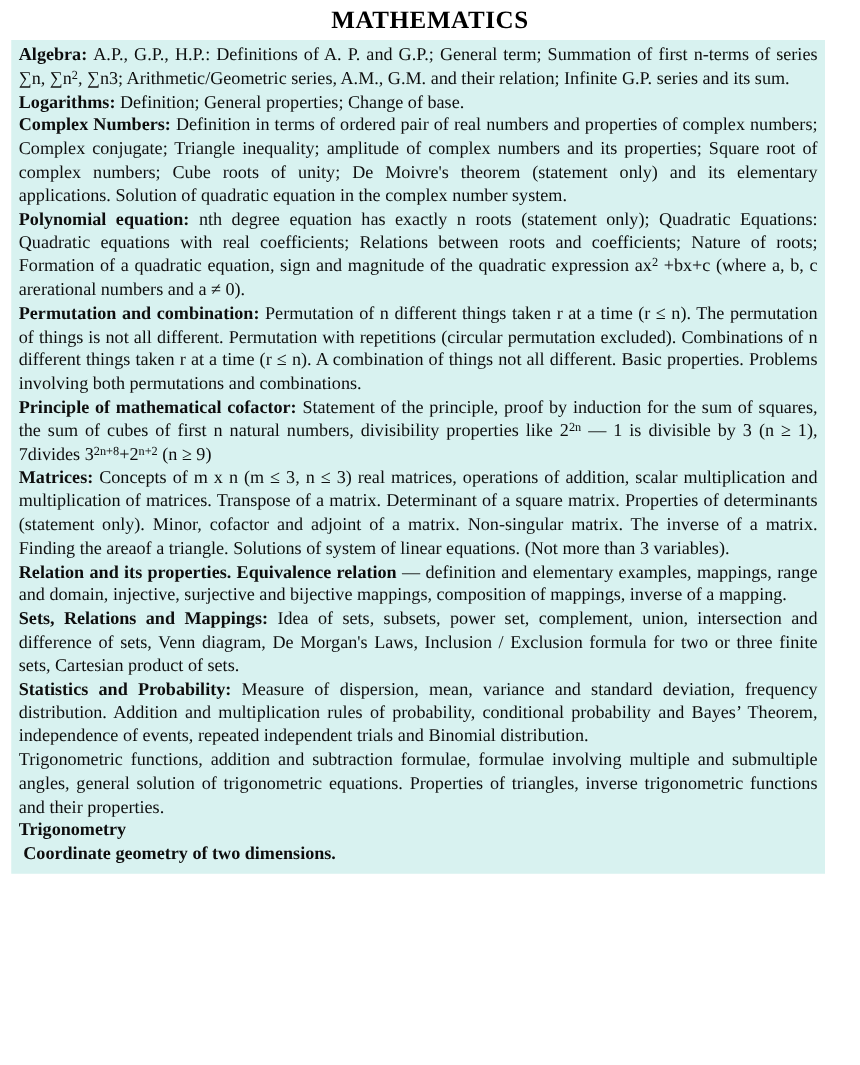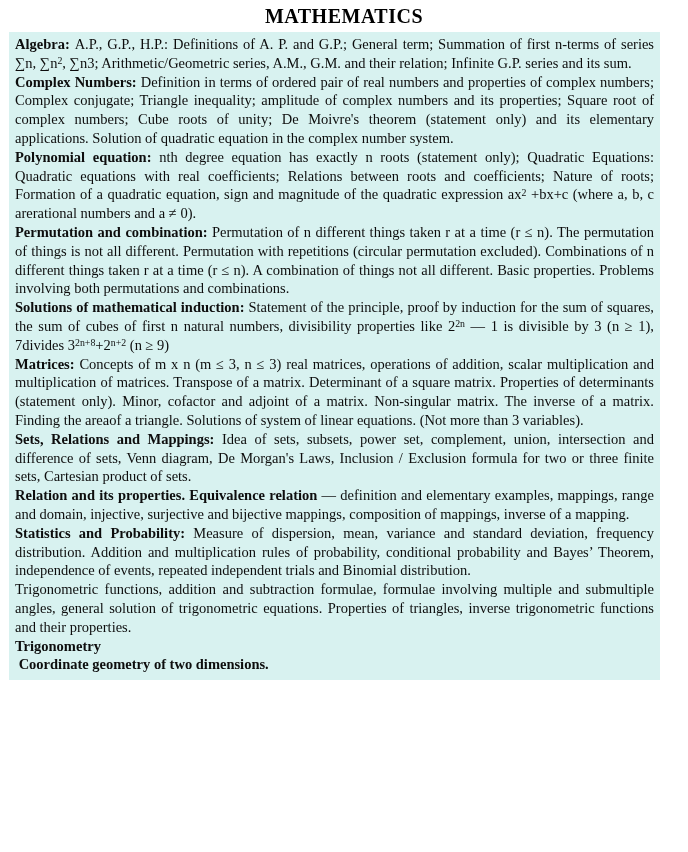--- a/index.html
+++ b/index.html
@@ -52,25 +52,26 @@
     vertical-align: baseline;
   }
 </style>
 </head>
 <body>
 
 <div class="page">
   <h1 class="doc-title">MATHEMATICS</h1>
   <div class="content">
       <p class="para"><b>Algebra: </b><span>A.P., G.P., H.P.: Definitions of A. P. and G.P.; General term; Summation of first n-terms of series ∑n, ∑n</span><sup>2</sup><span>, ∑n3; Arithmetic/Geometric series, A.M., G.M. and their relation; Infinite G.P. series and its sum.</span></p>
+      <p class="para"><b>Logarithms: </b><span>Definition; General properties; Change of base.</span></p>
       <p class="para"><b>Complex Numbers: </b><span>Definition in terms of ordered pair of real numbers and properties of complex numbers; Complex conjugate; Triangle inequality; amplitude of complex numbers and its properties; Square root of complex numbers; Cube roots of unity; De Moivre's theorem (statement only) and its elementary applications. Solution of quadratic equation in the complex number system.</span></p>
       <p class="para"><b>Polynomial equation: </b><span>nth degree equation has exactly n roots (statement only); Quadratic Equations: Quadratic equations with real coefficients; Relations between roots and coefficients; Nature of roots; Formation of a quadratic equation, sign and magnitude of the quadratic expression ax</span><sup>2</sup><span> +bx+c (where a, b, c arerational numbers and a ≠ 0).</span></p>
       <p class="para"><b>Permutation and combination: </b><span>Permutation of n different things taken r at a time (r ≤ n). The permutation of things is not all different. Permutation with repetitions (circular permutation excluded). Combinations of n different things taken r at a time (r ≤ n). A combination of things not all different. Basic properties. Problems involving both permutations and combinations.</span></p>
-      <p class="para"><b>Solutions of mathematical induction: </b><span>Statement of the principle, proof by induction  for the sum of squares, the sum of cubes of first n natural numbers, divisibility properties like 2</span><sup>2n</sup><span> — 1 is divisible by 3 (n ≥ 1), 7divides 3</span><sup>2n+8</sup><span>+2</span><sup>n+2</sup><span> (n ≥ 9)</span></p>
+      <p class="para"><b>Principle of mathematical cofactor: </b><span>Statement of the principle, proof by induction  for the sum of squares, the sum of cubes of first n natural numbers, divisibility properties like 2</span><sup>2n</sup><span> — 1 is divisible by 3 (n ≥ 1), 7divides 3</span><sup>2n+8</sup><span>+2</span><sup>n+2</sup><span> (n ≥ 9)</span></p>
       <p class="para"><b>Matrices: </b><span>Concepts of m x n (m ≤ 3, n ≤ 3) real matrices, operations of addition, scalar multiplication and multiplication of matrices. Transpose of a matrix. Determinant of a square matrix. Properties of determinants (statement only). Minor, cofactor and adjoint of a matrix. Non-singular matrix. The inverse of a matrix. Finding the areaof a triangle. Solutions of system of linear equations. (Not more than 3 variables).</span></p>
+      <p class="para"><b>Relation and its properties. Equivalence relation </b><span>— definition and elementary examples, mappings, range and domain, injective, surjective and bijective mappings, composition of mappings, inverse of a mapping.</span></p>
       <p class="para"><b>Sets, Relations and Mappings: </b><span>Idea of sets, subsets, power set, complement, union, intersection and difference of sets, Venn diagram, De Morgan's Laws, Inclusion / Exclusion formula for two or three finite sets, Cartesian product of sets.</span></p>
-      <p class="para"><b>Relation and its properties. Equivalence relation </b><span>— definition and elementary examples, mappings, range and domain, injective, surjective and bijective mappings, composition of mappings, inverse of a mapping.</span></p>
       <p class="para"><b>Statistics and Probability: </b><span>Measure of dispersion, mean, variance and standard deviation, frequency distribution. Addition and multiplication rules of probability, conditional probability and Bayes’ Theorem, independence of events, repeated independent trials and Binomial distribution.</span></p>
       <p class="para"><span>Trigonometric functions, addition and subtraction formulae, formulae involving multiple and submultiple angles, general solution of trigonometric equations. Properties of triangles, inverse trigonometric  functions and their properties.</span></p>
       <p class="para"><b>Trigonometry</b></p>
       <p class="para"><b>&nbsp;Coordinate geometry of two dimensions.</b></p>
     </div>
 </div>
 
 </body></html>

